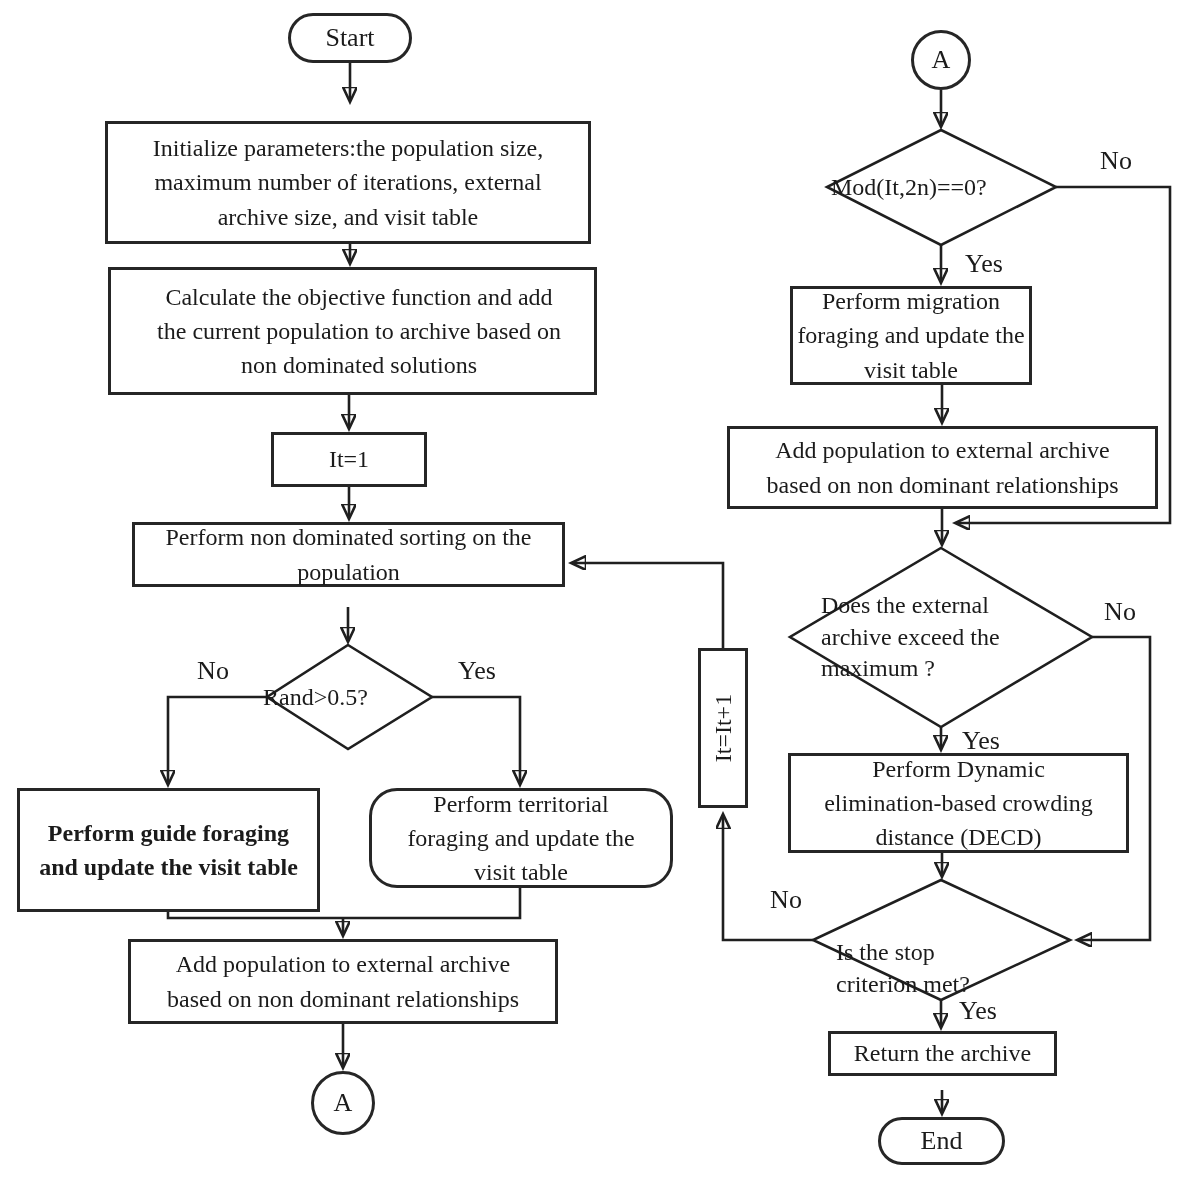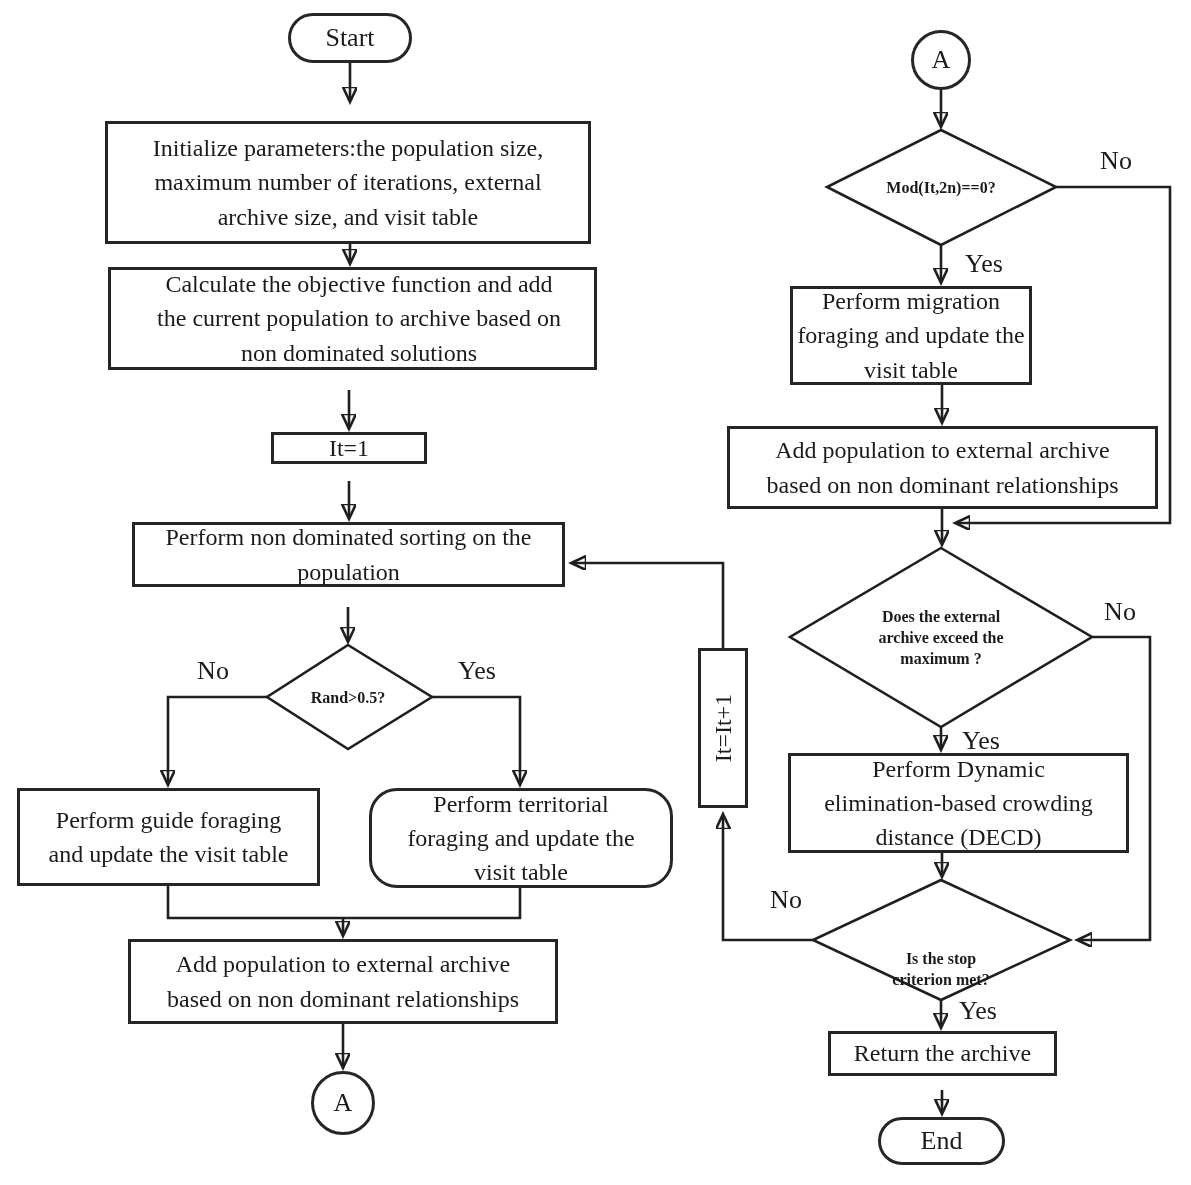--- a/index.html
+++ b/index.html
@@ -14,21 +14,21 @@
   .node{
     position:absolute;display:flex;align-items:center;justify-content:center;
     text-align:center;box-sizing:border-box;background:#ffffff;
     border:3px solid #262626;font-size:24px;line-height:1.42;
   }
   .node .txt{white-space:pre-line;padding:0 3px;}
   .terminator{border-radius:28px;font-size:26px;}
   .circle{border-radius:50%;font-size:26px;border-width:3px;}
   .dtext{
     position:absolute;transform:translate(-50%,-50%);background:transparent;
-    text-align:center;font-size:16px;line-height:1.32;white-space:pre-line;font-weight:bold;
+    font-size:24px;line-height:1.32;white-space:pre-line;
   }
   .lbl{
     position:absolute;transform:translate(-50%,-50%);font-size:26px;
     background:transparent;white-space:nowrap;
   }
   .vbox{border-width:3px;}
   .vbox .txt{transform:rotate(-90deg);white-space:nowrap;}
 </style>
 </head>
 <body>
@@ -76,38 +76,38 @@
   <div class="node terminator" style="left:288px;top:13px;width:124px;height:50px;">
     <span class="txt">Start</span>
   </div>
 
   <div class="node" style="left:105px;top:105px;width:486px;height:123px;margin-top:16px;">
     <span class="txt">Initialize parameters:the population size,
 maximum number of iterations, external
 archive size, and visit table</span>
   </div>
 
-  <div class="node" style="left:108px;top:267px;width:489px;height:103px;padding-left:13px;">
+  <div class="node" style="left:108px;top:267px;width:489px;height:128px;padding-left:13px;">
     <span class="txt">Calculate the objective function and add
 the current population to archive based on
 non dominated solutions</span>
   </div>
 
-  <div class="node" style="left:271px;top:432px;width:156px;height:32px;">
+  <div class="node" style="left:271px;top:432px;width:156px;height:55px;">
     <span class="txt">It=1</span>
   </div>
 
   <div class="node" style="left:132px;top:522px;width:433px;height:65px;">
     <span class="txt">Perform non dominated sorting on the
 population</span>
   </div>
 
   <div class="dtext" style="left:348px;top:698px;width:170px;">Rand&gt;0.5?</div>
 
-  <div class="node" style="left:17px;top:788px;width:303px;height:98px;">
+  <div class="node" style="left:17px;top:788px;width:303px;height:124px;font-weight:bold;">
     <span class="txt">Perform guide foraging
 and update the visit table</span>
   </div>
 
   <div class="node" style="left:369px;top:788px;width:304px;height:100px;border-radius:28px;">
     <span class="txt">Perform territorial
 foraging and update the
 visit table</span>
   </div>
 

